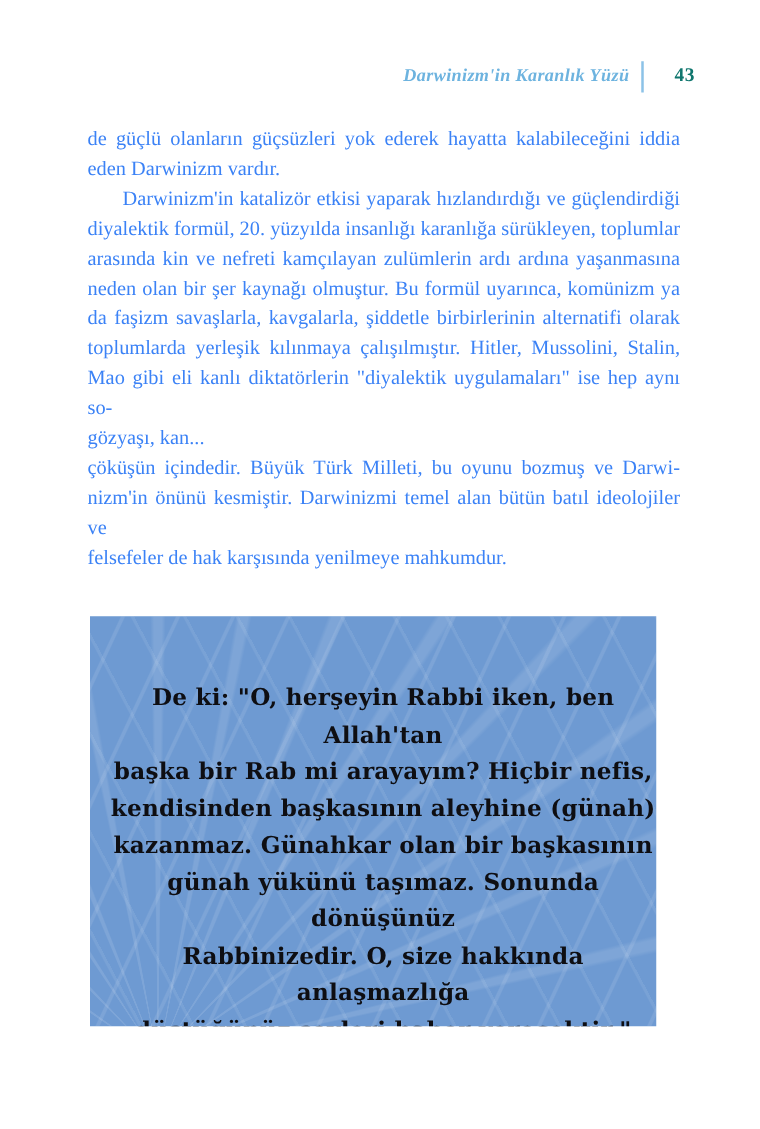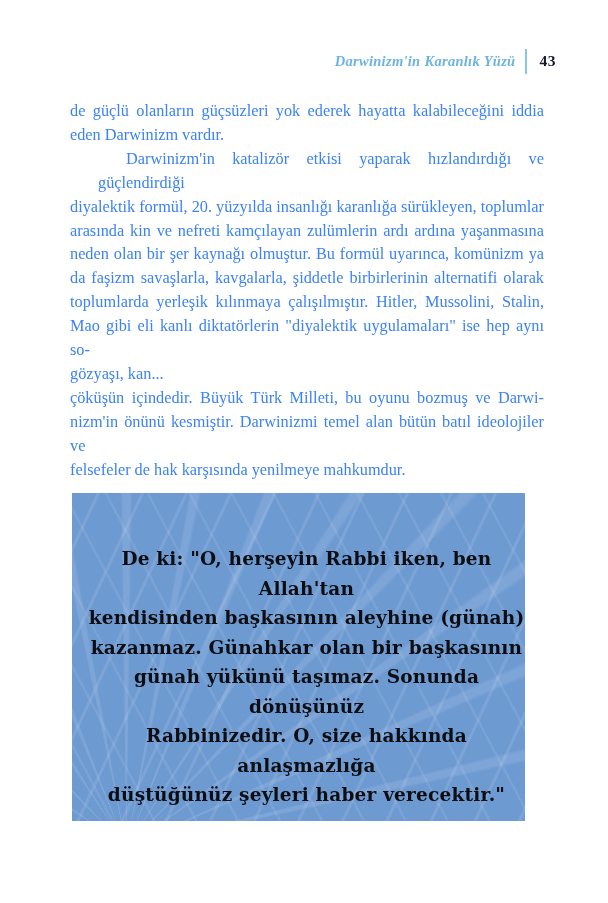--- a/index.html
+++ b/index.html
@@ -36,22 +36,22 @@
   }
   .rh-divider {
     width: 2px;
     height: 25px;
     background: #8cc2e7;
   }
   .rh-pagenum {
     font-family: "Liberation Serif", serif;
     font-weight: bold;
     font-size: 15.5px;
-    color: #0f172a;
-    padding-left: 13px;
+    color: #0f766e;
+    padding-left: 25px;
     letter-spacing: 0.5px;
   }
 
   
   .body-text {
     position: absolute;
     top: 99px;
     left: 70px;
     width: 474px;
     font-size: 16.3px;
@@ -62,21 +62,20 @@
     text-align: justify;
     text-align-last: justify;
     white-space: normal;
   }
   .bline.end {
     text-align: right;
     text-align-last: left;
   }
   .bline.indent {
     text-indent: 28px;
-    margin-left: 28px;
   }
 
   
   .quote-image {
     position: absolute;
     top: 493px;
     left: 72px;
     width: 453px;
     height: 328px;
     overflow: hidden;
@@ -143,20 +142,21 @@
     <div class="bline">Mao gibi eli kanlı diktatörlerin "diyalektik uygulamaları" ise hep aynı so-</div>
     <div class="bline end">gözyaşı, kan...</div>
     <div class="bline">çöküşün içindedir. Büyük Türk Milleti, bu oyunu bozmuş ve Darwi-</div>
     <div class="bline">nizm'in önünü kesmiştir. Darwinizmi temel alan bütün batıl ideolojiler ve</div>
     <div class="bline end">felsefeler de hak karşısında yenilmeye mahkumdur.</div>
   </div>
 
   <div class="quote-image">
     <div class="quote-text">
       <div>De ki: "O, herşeyin Rabbi iken, ben Allah'tan</div>
+      <div>başka bir Rab mi arayayım? Hiçbir nefis,</div>
       <div>kendisinden başkasının aleyhine (günah)</div>
       <div>kazanmaz. Günahkar olan bir başkasının</div>
       <div>günah yükünü taşımaz. Sonunda dönüşünüz</div>
       <div>Rabbinizedir. O, size hakkında anlaşmazlığa</div>
       <div>düştüğünüz şeyleri haber verecektir."</div>
 
     </div>
   </div>
 
 </div>

